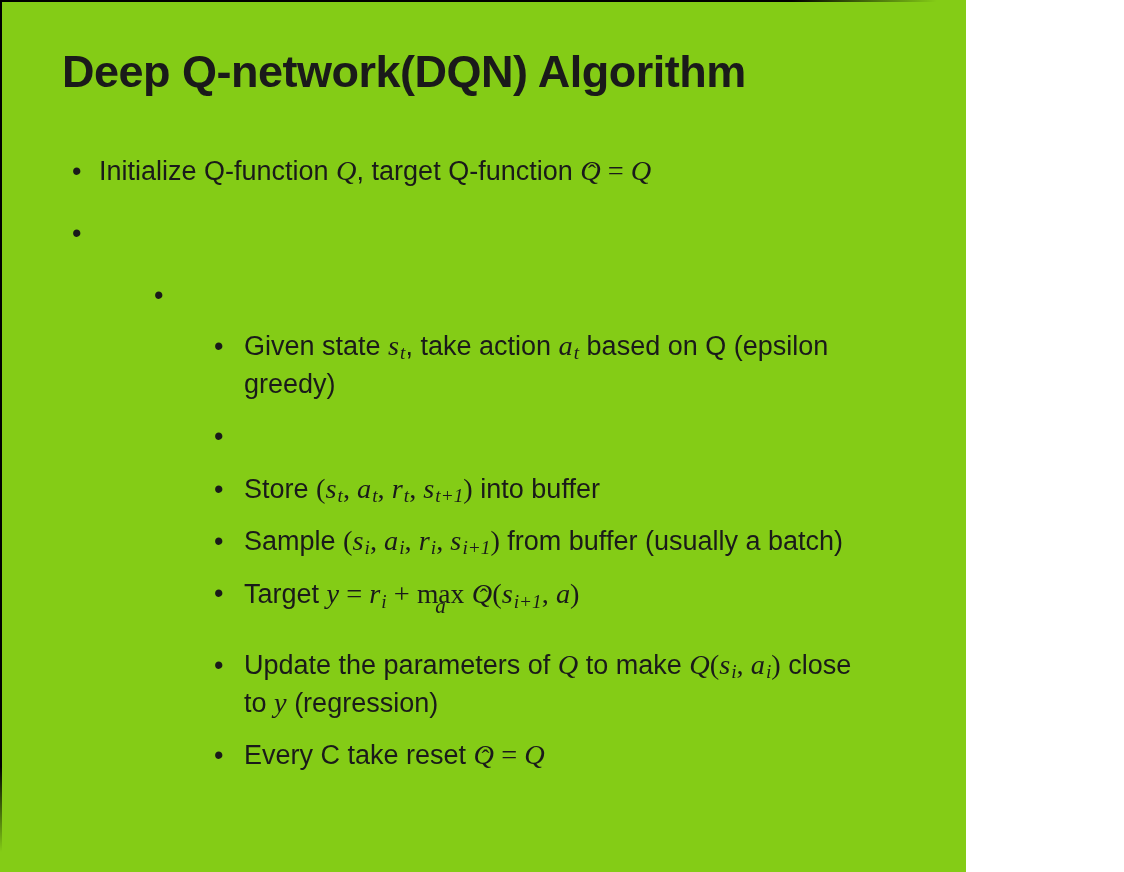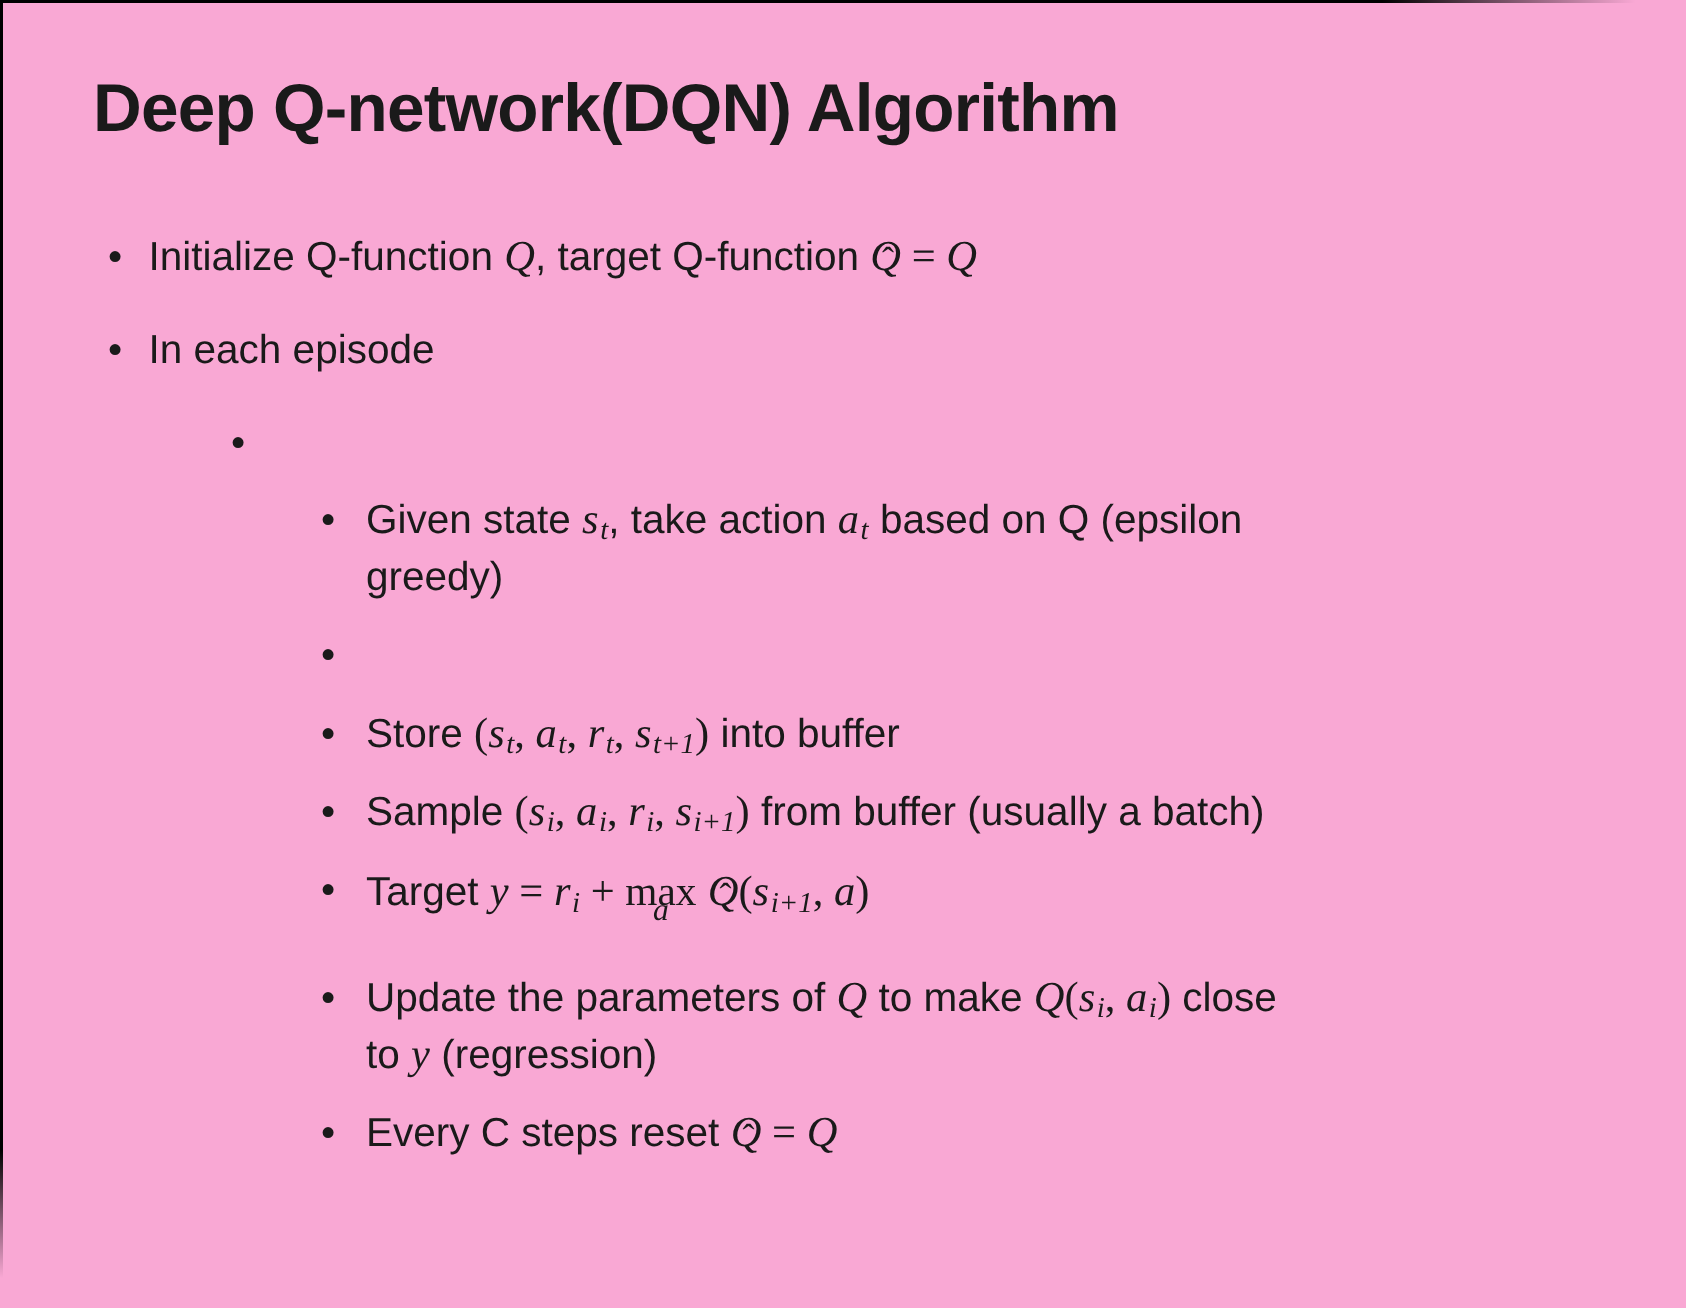--- a/index.html
+++ b/index.html
@@ -3,21 +3,21 @@
 <meta charset="utf-8">
 <style>
   html,body { margin:0; padding:0; }
   body {
     width:1124px; height:872px;
     background:#ffffff;
     font-family:"Liberation Sans", sans-serif;
     color:#151515;
     overflow:hidden;
   }
-  .slide { position:relative; width:1124px; height:872px; background:#f9a8d4; }
+  .slide { position:relative; width:966px; height:872px; background:#84cc16; }
 
   
   .border-left {
     position:absolute; left:0; top:0; width:2px; height:852px;
     background:linear-gradient(to bottom, #000 90%, rgba(0,0,0,0));
   }
   .border-top {
     position:absolute; left:0; top:0; height:2px; width:100%;
     background:linear-gradient(to right, #000 82%, rgba(0,0,0,0) 97%);
   }
@@ -72,21 +72,20 @@
   <div class="border-left"></div>
   <div class="content">
     <h1 class="title">Deep Q-network(DQN) Algorithm</h1>
     <div id="bullets">
         <div class="li lvl1">
           <span class="blt">•</span>
           <span class="txt"><span class="rt">Initialize Q-function </span><span class="rm"><span class="base">Q</span></span><span class="rt">, target Q-function </span><span class="rm hat"><span class="base">Q</span><span class="hatmark">ˆ</span></span><span class="ro"> = </span><span class="rm"><span class="base">Q</span></span></span>
         </div>
         <div class="li lvl1">
           <span class="blt">•</span>
-          <span class="txt"><span class="rt">In each episode</span></span>
         </div>
         <div class="li lvl2">
           <span class="blt">•</span>
         </div>
         <div class="li lvl3">
           <span class="blt">•</span>
           <span class="txt"><span class="rt">Given state </span><span class="rm"><span class="base">s</span><span class="sub">t</span></span><span class="rt">, take action </span><span class="rm"><span class="base">a</span><span class="sub">t</span></span><span class="rt"> based on Q (epsilon</span><br><span class="rt">greedy)</span></span>
         </div>
         <div class="li lvl3">
           <span class="blt">•</span>
@@ -102,17 +101,17 @@
         <div class="li lvl3 extra">
           <span class="blt">•</span>
           <span class="txt"><span class="rt">Target </span><span class="rm"><span class="base">y</span></span><span class="ro"> = </span><span class="rm"><span class="base">r</span><span class="sub">i</span></span><span class="ro"> + </span><span class="mx"><span class="word">max</span><span class="under">a</span></span><span class="rt"> </span><span class="rm hat"><span class="base">Q</span><span class="hatmark">ˆ</span></span><span class="ro">(</span><span class="rm"><span class="base">s</span><span class="sub">i+1</span></span><span class="ro">, </span><span class="rm"><span class="base">a</span></span><span class="ro">)</span></span>
         </div>
         <div class="li lvl3">
           <span class="blt">•</span>
           <span class="txt"><span class="rt">Update the parameters of </span><span class="rm"><span class="base">Q</span></span><span class="rt"> to make </span><span class="rm"><span class="base">Q</span></span><span class="ro">(</span><span class="rm"><span class="base">s</span><span class="sub">i</span></span><span class="ro">, </span><span class="rm"><span class="base">a</span><span class="sub">i</span></span><span class="ro">)</span><span class="rt"> close</span><br><span class="rt">to </span><span class="rm"><span class="base">y</span></span><span class="rt"> (regression)</span></span>
         </div>
         <div class="li lvl3">
           <span class="blt">•</span>
-          <span class="txt"><span class="rt">Every C steps reset </span><span class="rm hat"><span class="base">Q</span><span class="hatmark">ˆ</span></span><span class="ro"> = </span><span class="rm"><span class="base">Q</span></span></span>
+          <span class="txt"><span class="rt">Every C take reset </span><span class="rm hat"><span class="base">Q</span><span class="hatmark">ˆ</span></span><span class="ro"> = </span><span class="rm"><span class="base">Q</span></span></span>
         </div>
       </div>
   </div>
 </div>
 
 </body></html>

